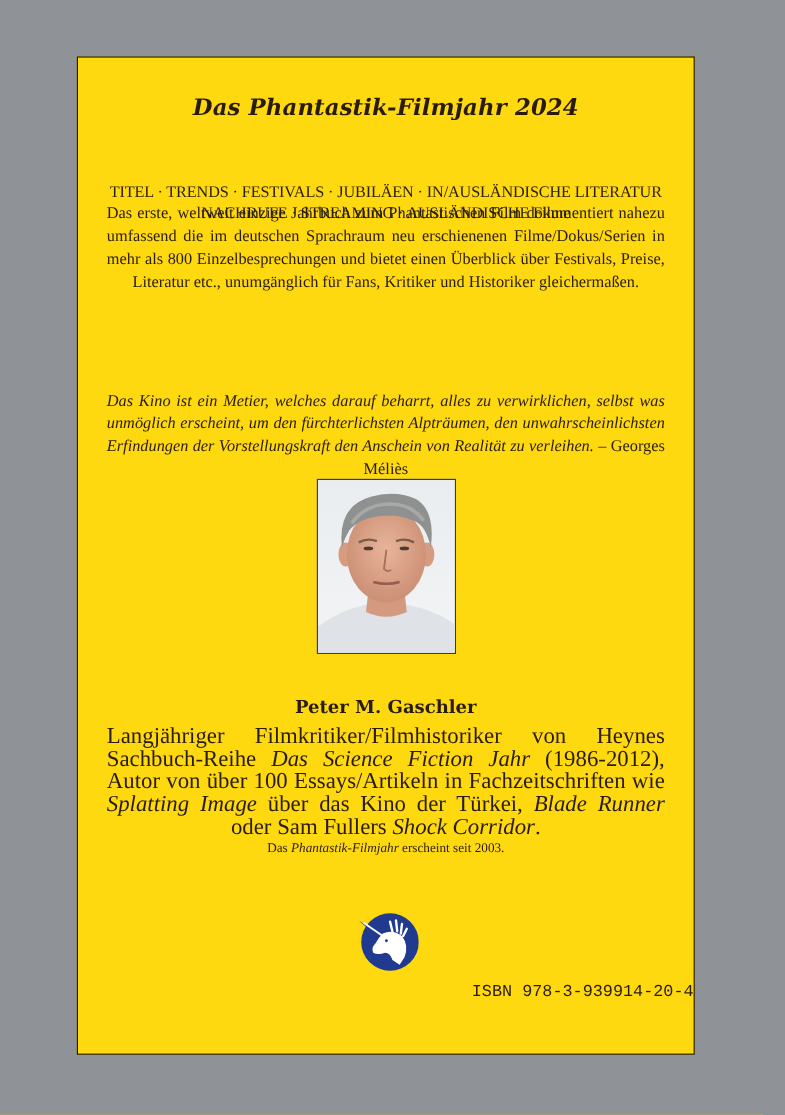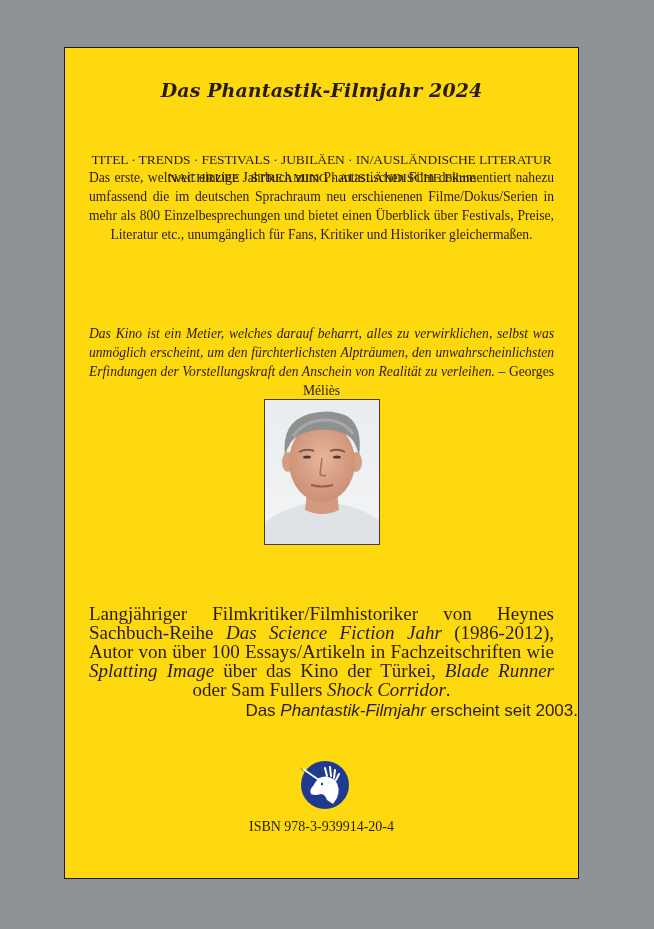--- a/index.html
+++ b/index.html
@@ -95,38 +95,38 @@
     font-size: 19px;
     line-height: 19px;
     text-align: justify;
     text-align-last: center;
   }
   .author-bio i { font-style: italic; }
   .since {
     position: absolute;
     left: 0; right: 0;
     top: 653px;
-    text-align: right;
-    font-family: Liberation Sans, sans-serif;
-    font-size: 17px;
+    text-align: center;
+    font-family: Liberation Serif, serif;
+    font-size: 11px;
   }
   .since i { font-style: italic; }
   .logo {
     position: absolute;
     left: 232px;
     top: 710px;
     width: 52px;
     height: 52px;
   }
   .isbn {
     position: absolute;
     left: 0; right: 0;
     top: 771px;
-    text-align: center;
-    font-family: Liberation Serif, serif;
+    text-align: right;
+    font-family: Liberation Mono, monospace;
     font-size: 14px;
   }
 </style>
 </head>
 <body>
 
 <div class="page">
 
   <div class="title">Das Phantastik-Filmjahr 2024</div>
 
@@ -173,20 +173,21 @@
 
       <ellipse cx="42" cy="57" rx="4" ry="1.6" fill="#4a3a34"></ellipse>
       <ellipse cx="72" cy="57" rx="4" ry="1.6" fill="#4a3a34"></ellipse>
 
       <path d="M57 58 L55 74 Q57 77 61 75" stroke="#a86e58" stroke-width="1.5" fill="none"></path>
 
       <path d="M46 85 Q57 88 68 85" stroke="#9a5a4c" stroke-width="2" fill="none"></path>
     </svg>
   </div>
 
+  <div class="author-name">Peter M. Gaschler</div>
 
   <div class="author-bio">
     <span>Langjähriger Filmkritiker/Filmhistoriker von Heynes Sachbuch-Reihe </span><i>Das Science Fiction Jahr</i><span> (1986-2012), Autor von über 100 Essays/Artikeln in Fachzeitschriften wie </span><i>Splatting Image</i><span> über das Kino der Türkei, </span><i>Blade Runner</i><span> oder Sam Fullers </span><i>Shock Corridor</i><span>.</span>
   </div>
 
   <div class="since">
     <span>Das </span><i>Phantastik-Filmjahr</i><span> erscheint seit 2003.</span>
   </div>
 
   <div class="logo">

